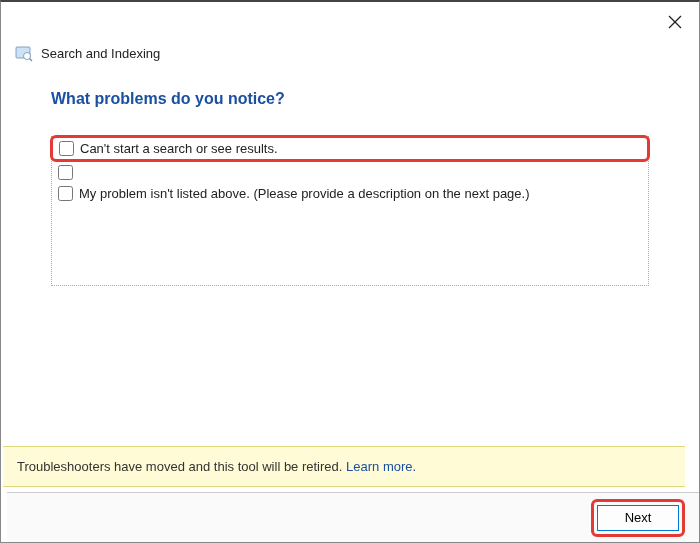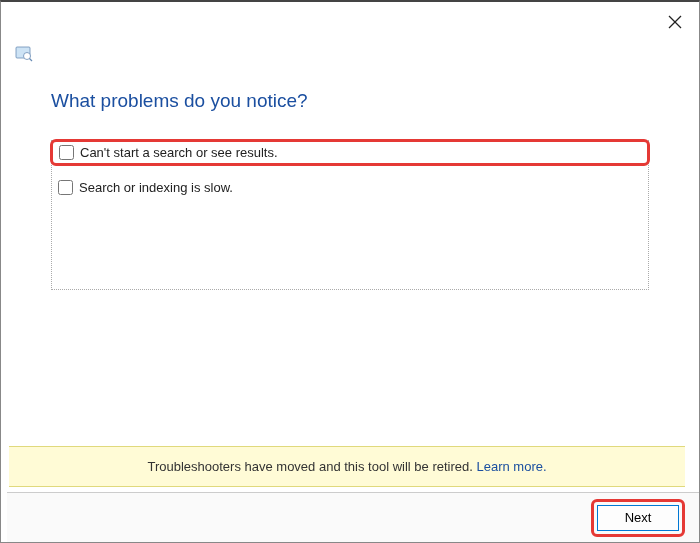--- a/index.html
+++ b/index.html
@@ -50,22 +50,22 @@
     }
     .header-title {
       font-size: 13px;
       color: #222;
     }
     .content {
       padding: 28px 50px 0 50px;
     }
     .main-heading {
       color: #1b4fa0;
-      font-size: 19px;
-      font-weight: 400;
+      font-size: 16px;
+      font-weight: 700;
       margin-bottom: 28px;
     }
     .instruction {
       font-size: 13px;
       color: #222;
       margin-bottom: 50px;
     }
     .options-box {
       border: 1px dotted #aaa;
       padding: 0;
@@ -82,34 +82,33 @@
     .option-row input[type="checkbox"] {
       width: 15px;
       height: 15px;
       margin-right: 6px;
       accent-color: #0078d4;
       border: 1px solid #888;
     }
     .option-highlight {
       border: 3px solid #e53935;
       border-radius: 6px;
-      margin: -2px -2px 11px -2px;
+      margin: -2px -2px 0 -2px;
     }
     .notice-bar {
       background: #fffbd6;
       border-top: 1px solid #e0d97c;
       border-bottom: 1px solid #e0d97c;
       padding: 12px 14px;
       font-size: 13px;
       color: #333;
       position: absolute;
       bottom: 55px;
-      left: 8px;
+      left: 2px;
       right: 14px;
-      text-align: center;
     }
     .notice-bar a {
       color: #1b4fa0;
       text-decoration: none;
     }
     .button-bar {
       position: absolute;
       bottom: 0;
       left: 6px;
       right: 0;
@@ -155,39 +154,43 @@
   </div>
 
   <div class="header-row">
     <span class="header-icon">
       <svg viewBox="0 0 18 18">
         <rect x="1" y="3" width="14" height="11" rx="1" fill="#cde3f5" stroke="#6a8db5" stroke-width="0.8"></rect>
         <circle cx="12" cy="12" r="3.5" fill="#fff" stroke="#6a8db5" stroke-width="0.8"></circle>
         <line x1="14.5" y1="14.5" x2="17" y2="17" stroke="#6a8db5" stroke-width="1.2"></line>
       </svg>
     </span>
+    <span class="header-title">Search and Indexing</span>
   </div>
 
   <div class="content">
     <h1 class="main-heading">What problems do you notice?</h1>
 
     <div class="options-box">
 
       <label class="option-row option-highlight">
         <input type="checkbox" style="">
         <span>Can't start a search or see results.</span>
       </label>
 
 
 
       <label class="option-row">
         <input type="checkbox" style="">
-        <span>Search or indexing is slow.</span>
       </label>
 
+      <label class="option-row">
+        <input type="checkbox" style="">
+        <span>My problem isn't listed above. (Please provide a description on the next page.)</span>
+      </label>
 
     </div>
   </div>
 
   <div class="notice-bar">
     <span>Troubleshooters have moved and this tool will be retired. </span>
     <a href="#">Learn more.</a>
   </div>
 
   <div class="button-bar">

